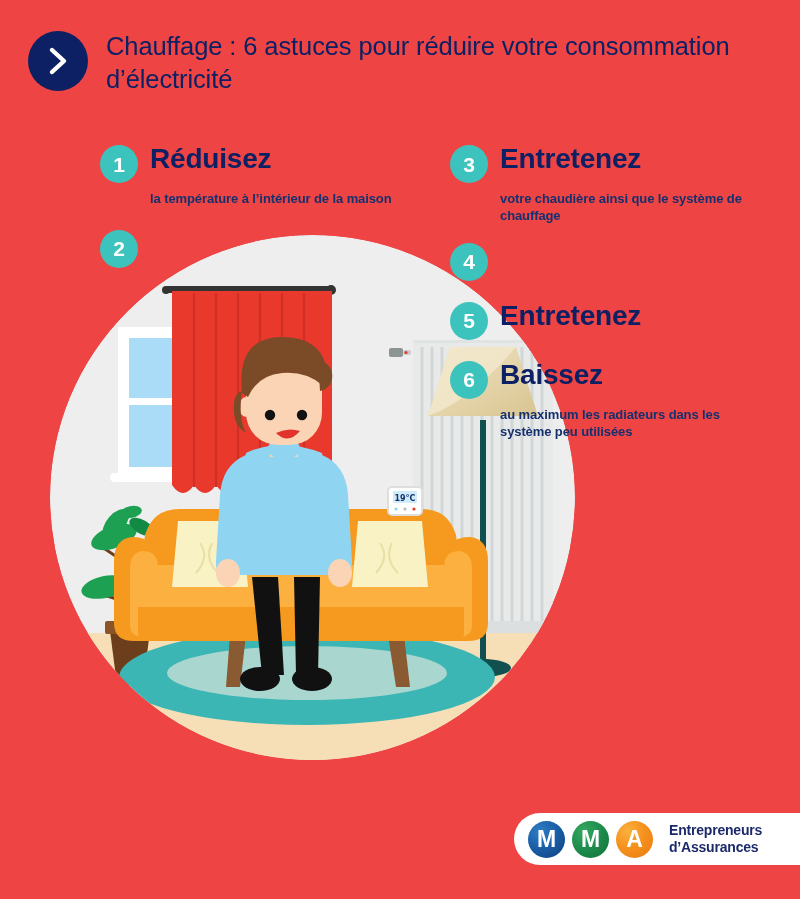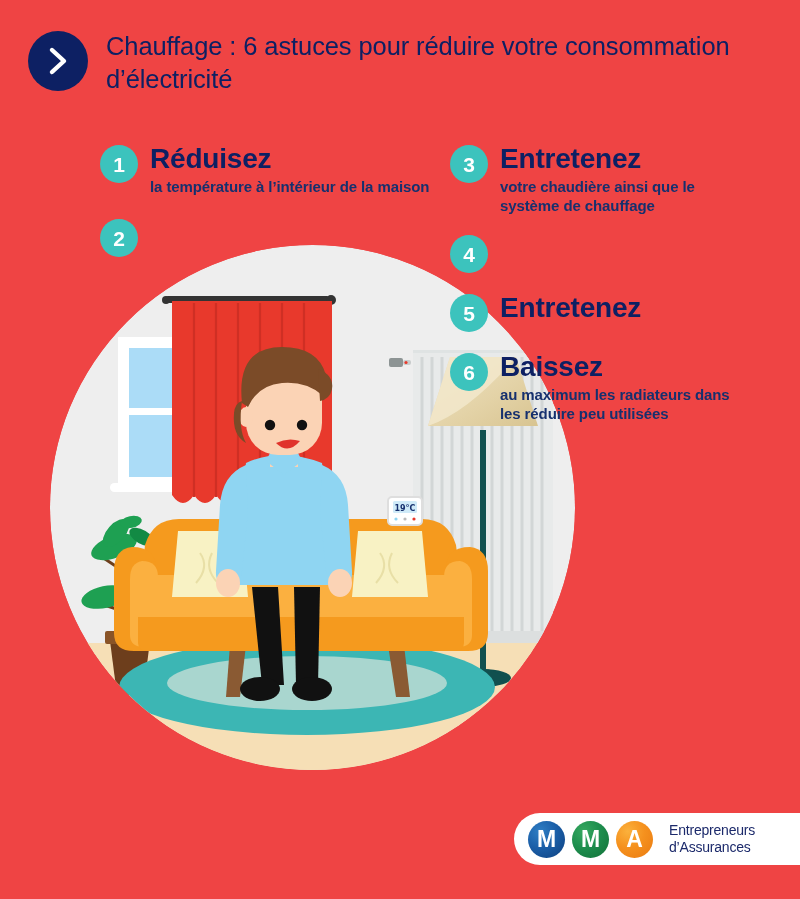--- a/index.html
+++ b/index.html
@@ -78,39 +78,39 @@
   }
   .tip-body { padding-top: 0px; }
   .tip-title {
     font-size: 28px;
     font-weight: bold;
     color: #0d2063;
     line-height: 1.08;
     letter-spacing: -0.2px;
   }
   .tip-sub {
-    font-size: 15px;
+    font-size: 13px;
     font-weight: bold;
     color: #16306e;
     line-height: 1.26;
-    margin-top: 4px;
+    margin-top: 17px;
     letter-spacing: -0.1px;
   }
 
   
   .tips-left .tip:nth-child(1) { margin-bottom: 21px; }
   .tips-right .tip:nth-child(1) { margin-bottom: 18px; }
   .tips-right .tip:nth-child(2) { margin-bottom: 20px; }
   .tips-right .tip:nth-child(3) { margin-bottom: 20px; }
 
   
   .scene {
     position: absolute;
     left: 50px;
-    top: 245px;
+    top: 235px;
     width: 525px;
     height: 525px;
     z-index: 10;
   }
   .scene svg { display: block; }
 
   
   .logo-plate {
     position: absolute;
     left: 514px;
@@ -136,21 +136,21 @@
     font-size: 23px;
     font-weight: bold;
     line-height: 1;
   }
   .logo-m1 { background: radial-gradient(circle at 32% 28%, #2f7ec4 0%, #1b5fa8 45%, #0e3f7e 100%); }
   .logo-m2 { background: radial-gradient(circle at 32% 28%, #36a860 0%, #1e8e4e 45%, #127038 100%); }
   .logo-a  { background: radial-gradient(circle at 32% 28%, #fbb13c 0%, #f5911e 45%, #ea7a10 100%); }
   .logo-text {
     margin-left: 9px;
     font-size: 14px;
-    font-weight: normal;
+    font-weight: bold;
     color: #1c2a6b;
     line-height: 1.18;
     letter-spacing: -0.2px;
   }
 </style>
 </head>
 <body>
 
 <div id="page">
 
@@ -359,21 +359,21 @@
     <div class="tip">
       <div class="tip-num">5</div>
       <div class="tip-body">
         <div class="tip-title">Entretenez</div>
       </div>
     </div>
     <div class="tip">
       <div class="tip-num">6</div>
       <div class="tip-body">
         <div class="tip-title">Baissez</div>
-        <div class="tip-sub">au maximum les radiateurs dans les réduire peu utilisées</div>
+        <div class="tip-sub">au maximum les radiateurs dans les système peu utilisées</div>
       </div>
     </div>
   </div>
 
   <div class="logo-plate">
     <div class="logo-circle logo-m1">M</div>
     <div class="logo-circle logo-m2">M</div>
     <div class="logo-circle logo-a">A</div>
     <div class="logo-text">
       <div>Entrepreneurs</div>

